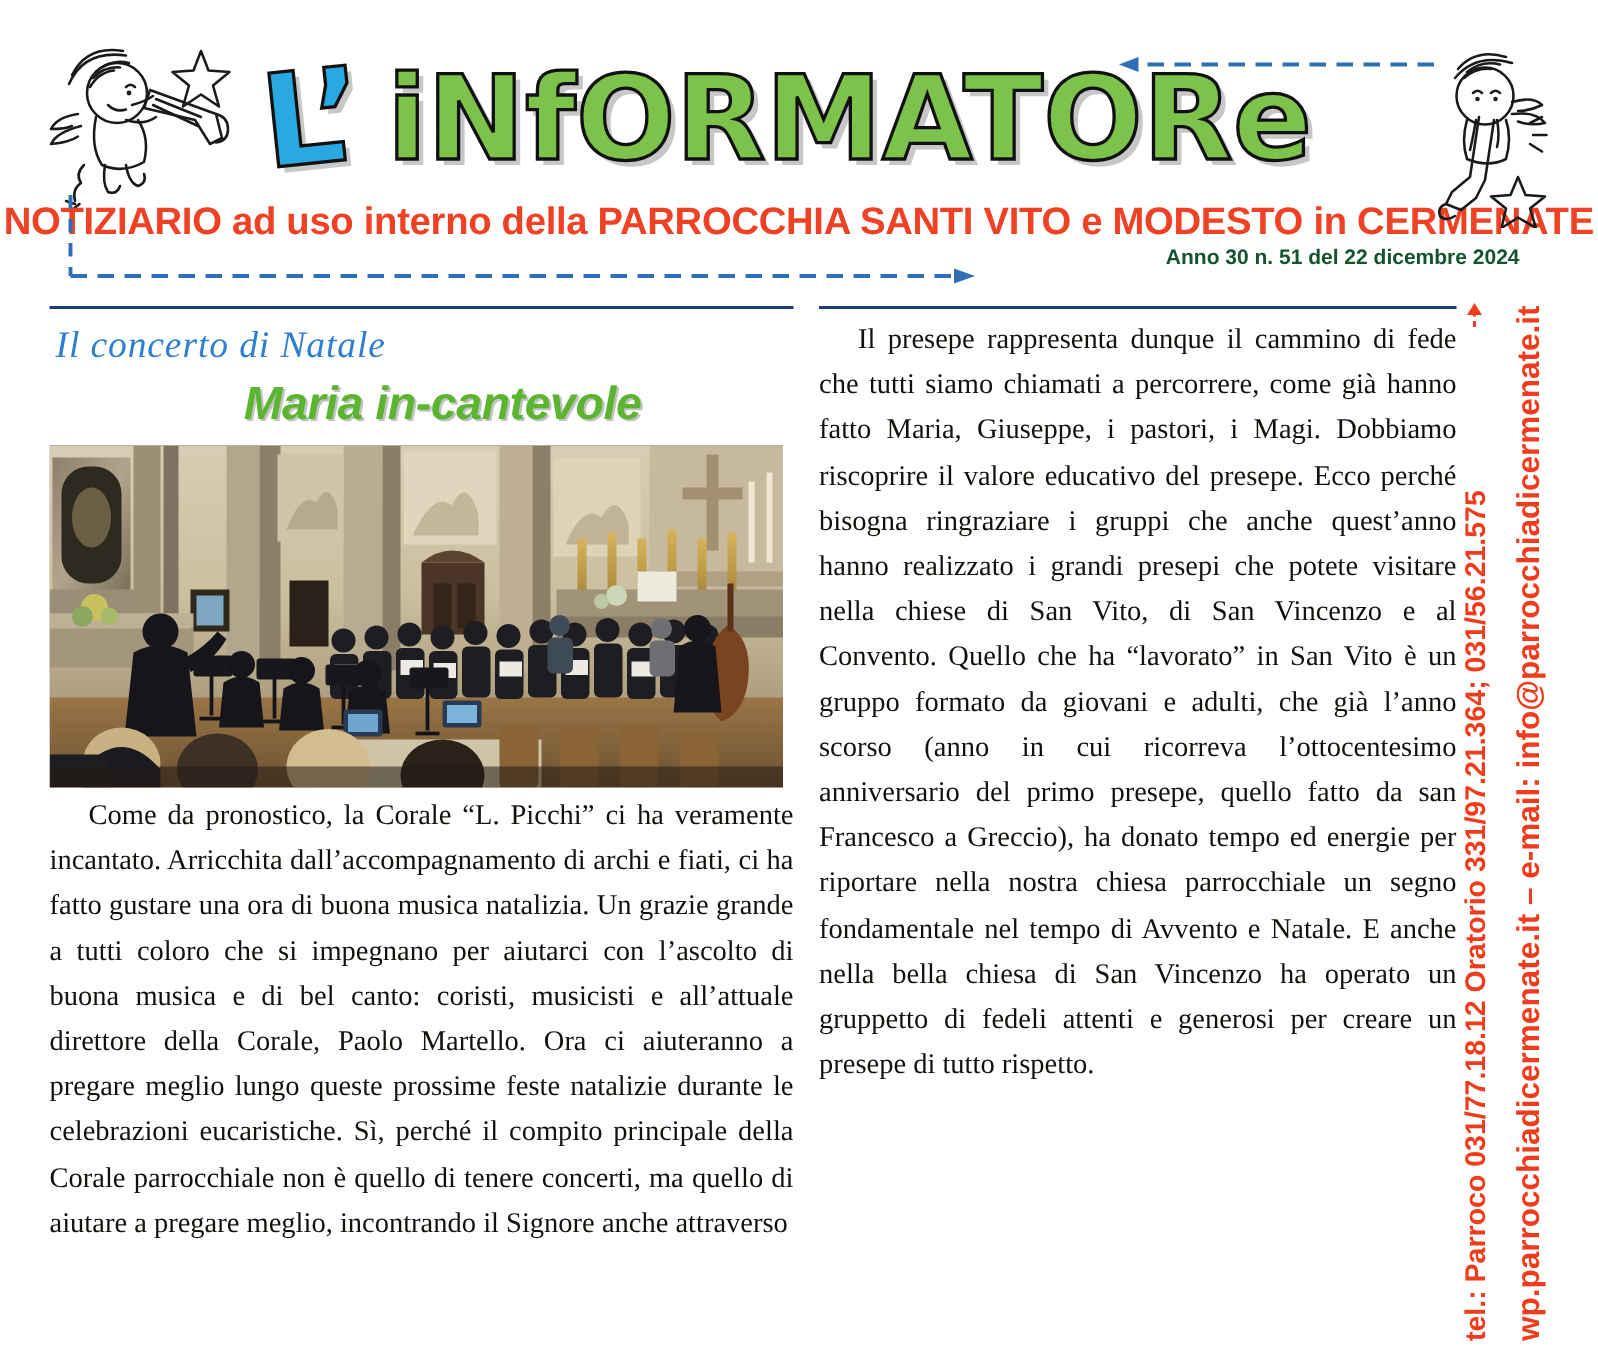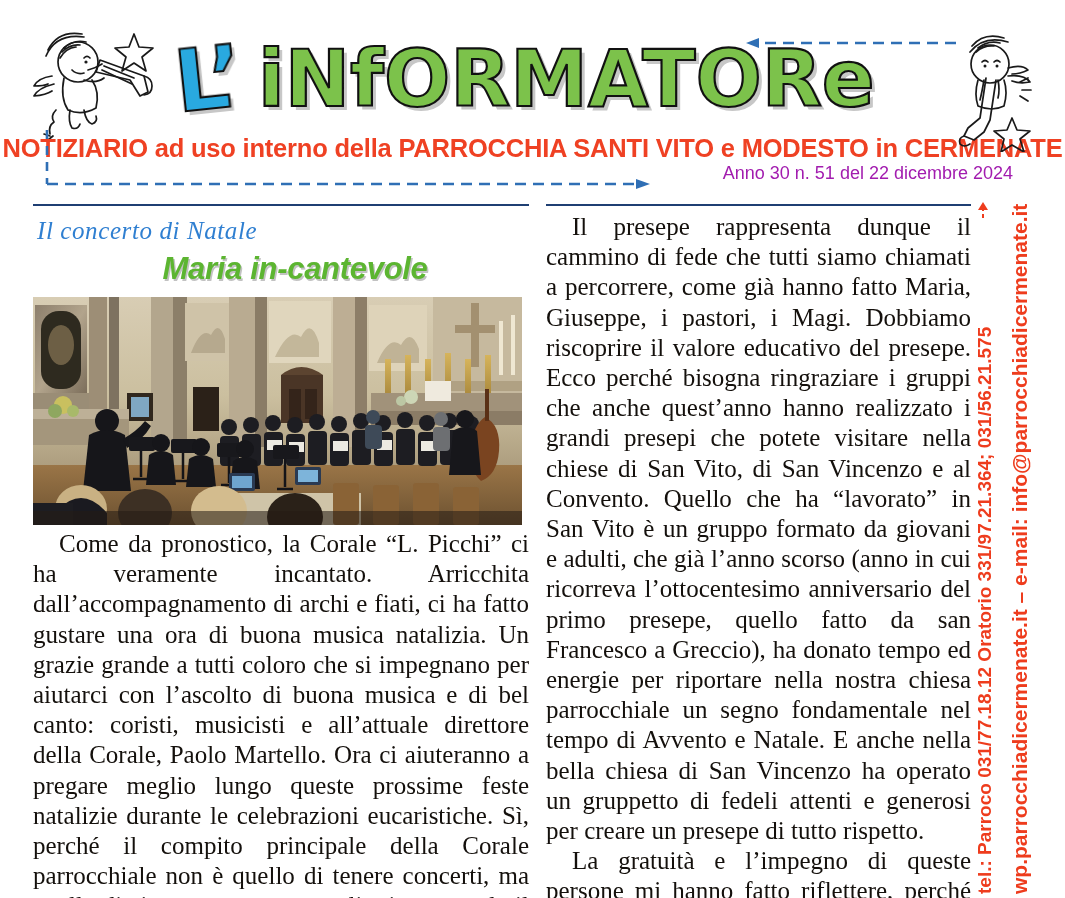--- a/index.html
+++ b/index.html
@@ -71,24 +71,24 @@
     top: 128px;
     width: 620px;
     height: 62px;
   }
 
   
   #issue-line {
     position: absolute;
     right: 52px;
     top: 163px;
-    color: #a21caf;
+    color: #14532d;
     font-family: "Liberation Sans", sans-serif;
-    font-weight: normal;
-    font-size: 18px;
+    font-weight: bold;
+    font-size: 14px;
     white-space: nowrap;
   }
 
   
   .col-rule {
     position: absolute;
     top: 204px;
     height: 0;
     border-top: 2px solid #1f3f73;
   }
@@ -142,21 +142,21 @@
     height: 228px;
     position: relative;
     overflow: hidden;
     background: #6b5b45;
   }
   #photo-svg { display: block; }
 
   
   .body-text {
     font-family: "Liberation Serif", serif;
-    font-size: 25px;
+    font-size: 19px;
     line-height: 30.2px;
     color: #14100c;
     text-align: justify;
     text-justify: inter-word;
     margin: 0;
     hyphens: manual;
   }
   #col-left .body-text { margin-top: 4px; }
   .body-text + .body-text { margin-top: 0; }
   .body-text { text-indent: 26px; }
@@ -527,21 +527,20 @@
 
         <rect x="0" y="214" width="489" height="14" fill="#241c14" opacity="0.55"></rect>
       </svg>
     </div>
 
     <p class="body-text">Come da pronostico, la Corale “L. Picchi” ci ha veramente incantato. Arricchita dall’accompagnamento di archi e fiati, ci ha fatto gustare una ora di buona musica natalizia. Un grazie grande a tutti coloro che si impegnano per aiutarci con l’ascolto di buona musica e di bel canto: coristi, musicisti e all’attuale direttore della Corale, Paolo Martello. Ora ci aiuteranno a pregare meglio lungo queste prossime feste natalizie durante le celebrazioni eucaristiche. Sì, perché il compito principale della Corale parrocchiale non è quello di tenere concerti, ma quello di aiutare a pregare meglio, incontrando il Signore anche attraverso</p>
   </div>
 
   <div class="column" id="col-right">
     <p class="body-text">Il presepe rappresenta dunque il cammino di fede che tutti siamo chiamati a percorrere, come già hanno fatto Maria, Giuseppe, i pastori, i Magi. Dobbiamo riscoprire il valore educativo del presepe. Ecco perché bisogna ringraziare i gruppi che anche quest’anno hanno realizzato i grandi presepi che potete visitare nella chiese di San Vito, di San Vincenzo e al Convento. Quello che ha “lavorato” in San Vito è un gruppo formato da giovani e adulti, che già l’anno scorso (anno in cui ricorreva l’ottocentesimo anniversario del primo presepe, quello fatto da san Francesco a Greccio), ha donato tempo ed energie per riportare nella nostra chiesa parrocchiale un segno fondamentale nel tempo di Avvento e Natale. E anche nella bella chiesa di San Vincenzo ha operato un gruppetto di fedeli attenti e generosi per creare un presepe di tutto rispetto.</p>
-    <p class="body-text">La gratuità e l’impegno di queste persone mi hanno fatto riflettere, perché mi hanno dimostrato che, se c’è la voglia, se c’è amicizia e stima reciproca, se ognuno mette a</p>
   </div>
 </div>
 
 <div id="vert-strip">
   <div id="vert-arrow">
     <svg viewBox="0 0 18 16" width="18" height="16" aria-hidden="true">
       <path d="M9 16 L9 5" stroke="#ee3c1d" stroke-width="2" stroke-dasharray="4 3"></path>
       <path d="M9 0 L4 8 L14 8 Z" fill="#ee3c1d"></path>
     </svg>
   </div>

